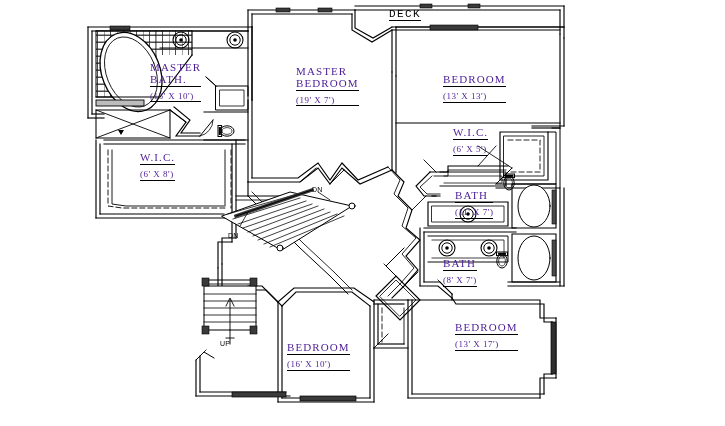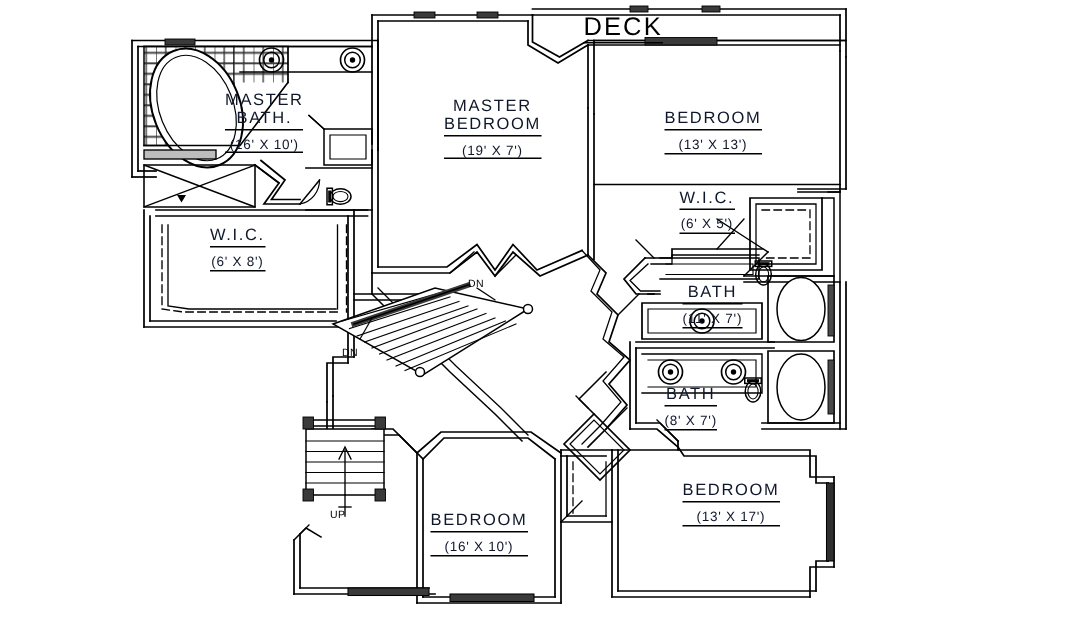--- a/index.html
+++ b/index.html
@@ -18,23 +18,22 @@
   }
   #plan-svg {
     position: absolute;
     left: 0; top: 0;
     width: 725px;
     height: 426px;
   }
   
   .room-label {
     position: absolute;
-    text-align: center;
-    color: #0f172a;
-    font-family: Liberation Sans, sans-serif;
+    color: #4c1d95;
+    font-family: Liberation Serif, serif;
     line-height: 1.08;
     letter-spacing: 0.5px;
     white-space: nowrap;
     user-select: none;
   }
   .room-label .rl-name {
     display: block;
     font-size: 11px;
     font-weight: 400;
     letter-spacing: 1.1px;
@@ -63,22 +62,22 @@
   .tiny-label {
     position: absolute;
     font-family: "Liberation Sans", sans-serif;
     font-size: 7px;
     letter-spacing: 0.3px;
     color: #000;
     user-select: none;
   }
   .deck-label {
     position: absolute;
-    font-family: Liberation Sans, sans-serif;
-    font-size: 17px;
+    font-family: Liberation Mono, monospace;
+    font-size: 11px;
     letter-spacing: 1.4px;
     color: #000;
     border-bottom: 1.3px solid #000;
     user-select: none;
     text-align: center;
   }
 </style>
 </head>
 <body>
 

